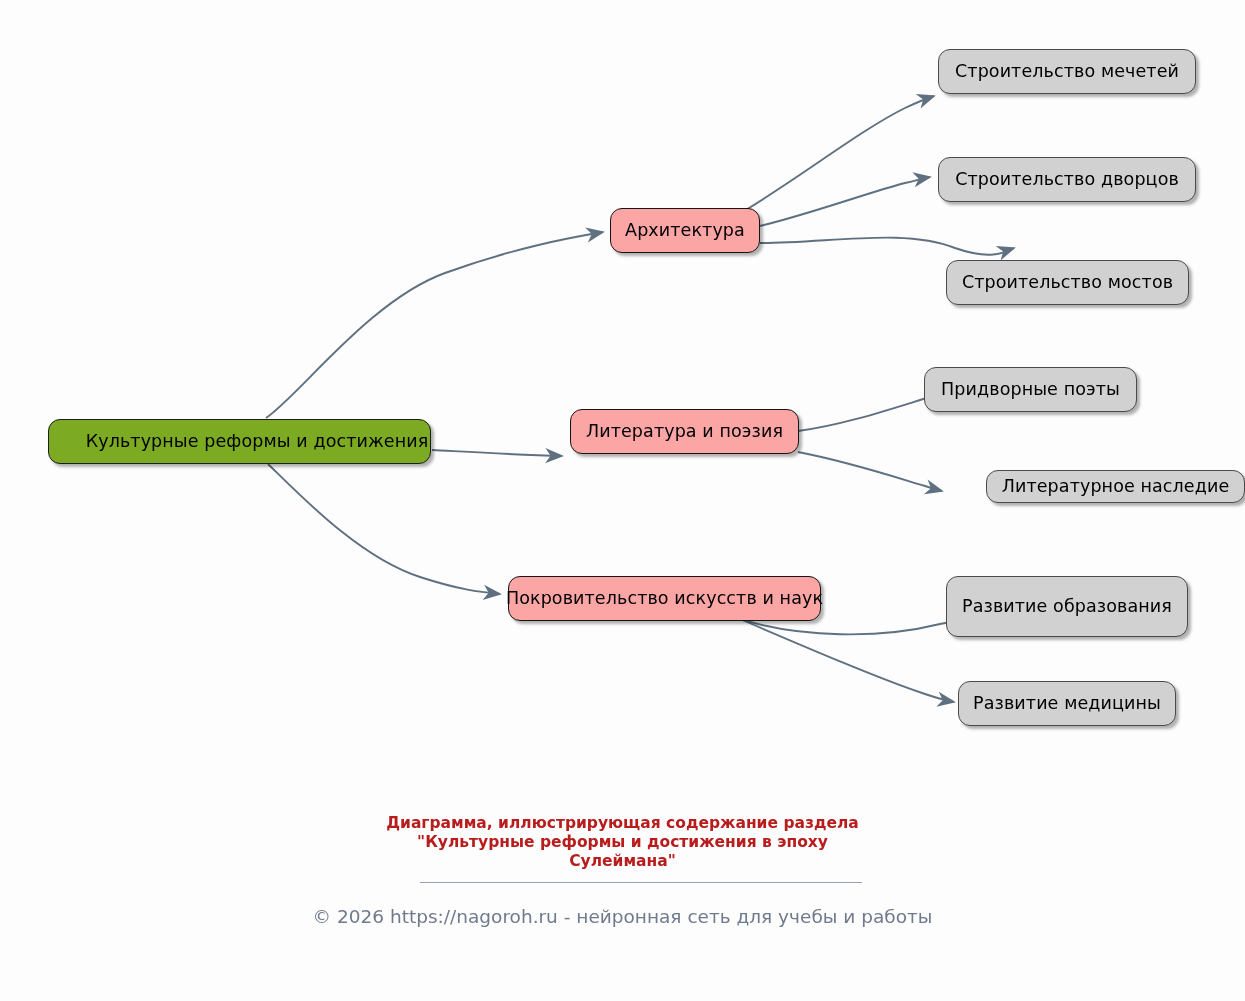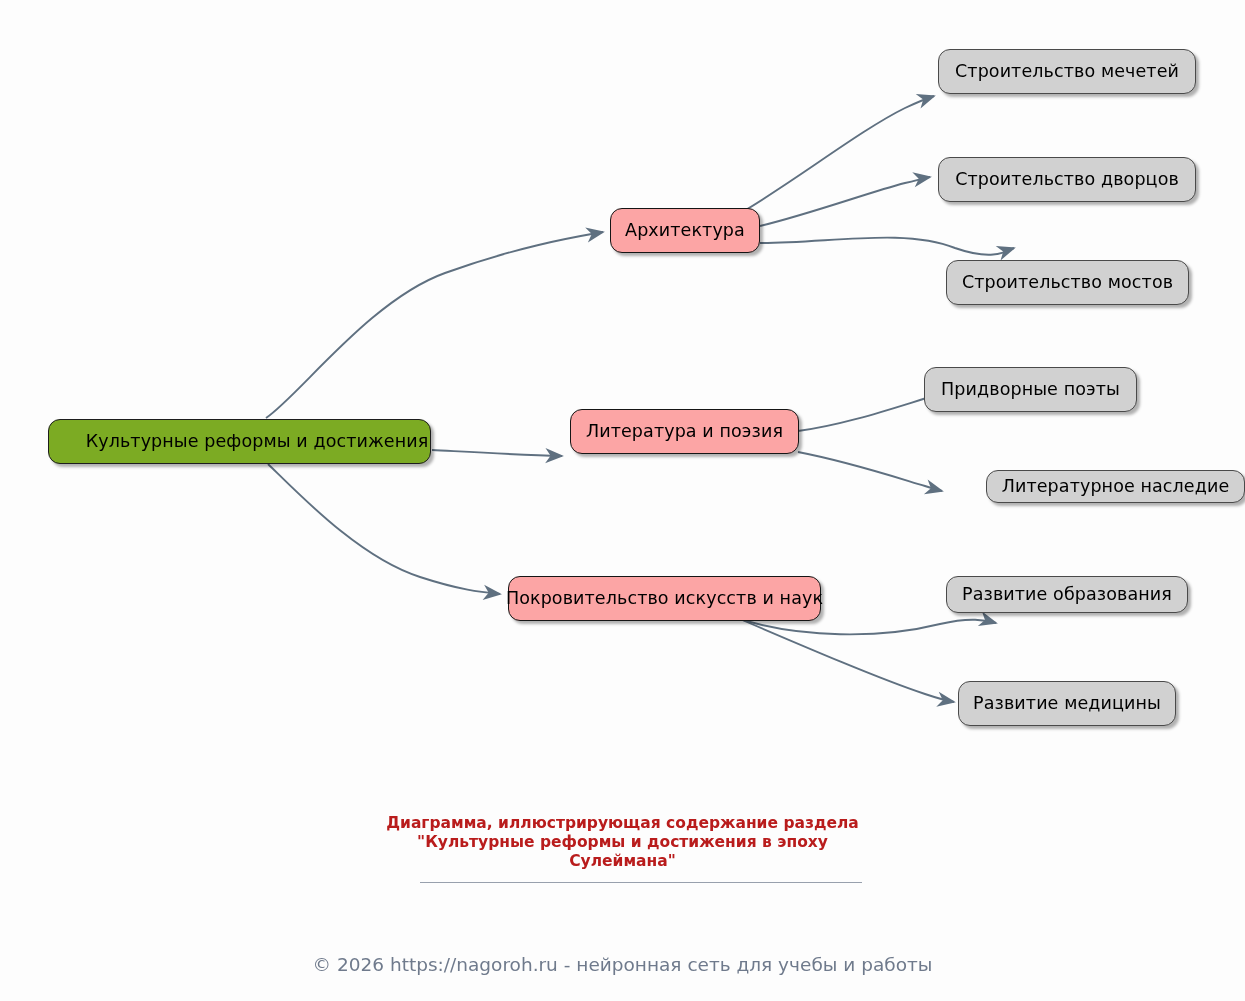--- a/index.html
+++ b/index.html
@@ -77,21 +77,20 @@
   }
   .copyright {
     position: absolute;
     left: 0;
     width: 1245px;
     text-align: center;
     font-family: "DejaVu Sans", sans-serif;
     font-size: 18.5px;
     color: #6f7a8c;
     white-space: nowrap;
-    margin-top: 48px;
   }
 </style>
 </head>
 <body>
 
 <div id="canvas">
 
   <svg id="edges" viewBox="0 0 1245 1001" xmlns="http://www.w3.org/2000/svg">
     <defs>
       <marker id="arrow" markerWidth="11" markerHeight="11" refX="9.2" refY="4.2" orient="auto" markerUnits="strokeWidth">
@@ -145,21 +144,21 @@
   </div>
 
   <div class="node leaf" style="left:924px; top:367px; width:213px; height:45px;">
     <span>Придворные поэты</span>
   </div>
 
   <div class="node leaf" style="left:938px; top:470px; width:259px; height:33px;margin-left:48px;">
     <span>Литературное наследие</span>
   </div>
 
-  <div class="node leaf" style="left:946px; top:576px; width:242px; height:37px;">
+  <div class="node leaf" style="left:946px; top:576px; width:242px; height:61px;">
     <span>Развитие образования</span>
   </div>
 
   <div class="node leaf" style="left:958px; top:681px; width:218px; height:45px;">
     <span>Развитие медицины</span>
   </div>
 
   <div class="caption" style="top:814px;">
     <span class="caption-line">Диаграмма, иллюстрирующая содержание раздела</span>
     <span class="caption-line">"Культурные реформы и достижения в эпоху</span>

